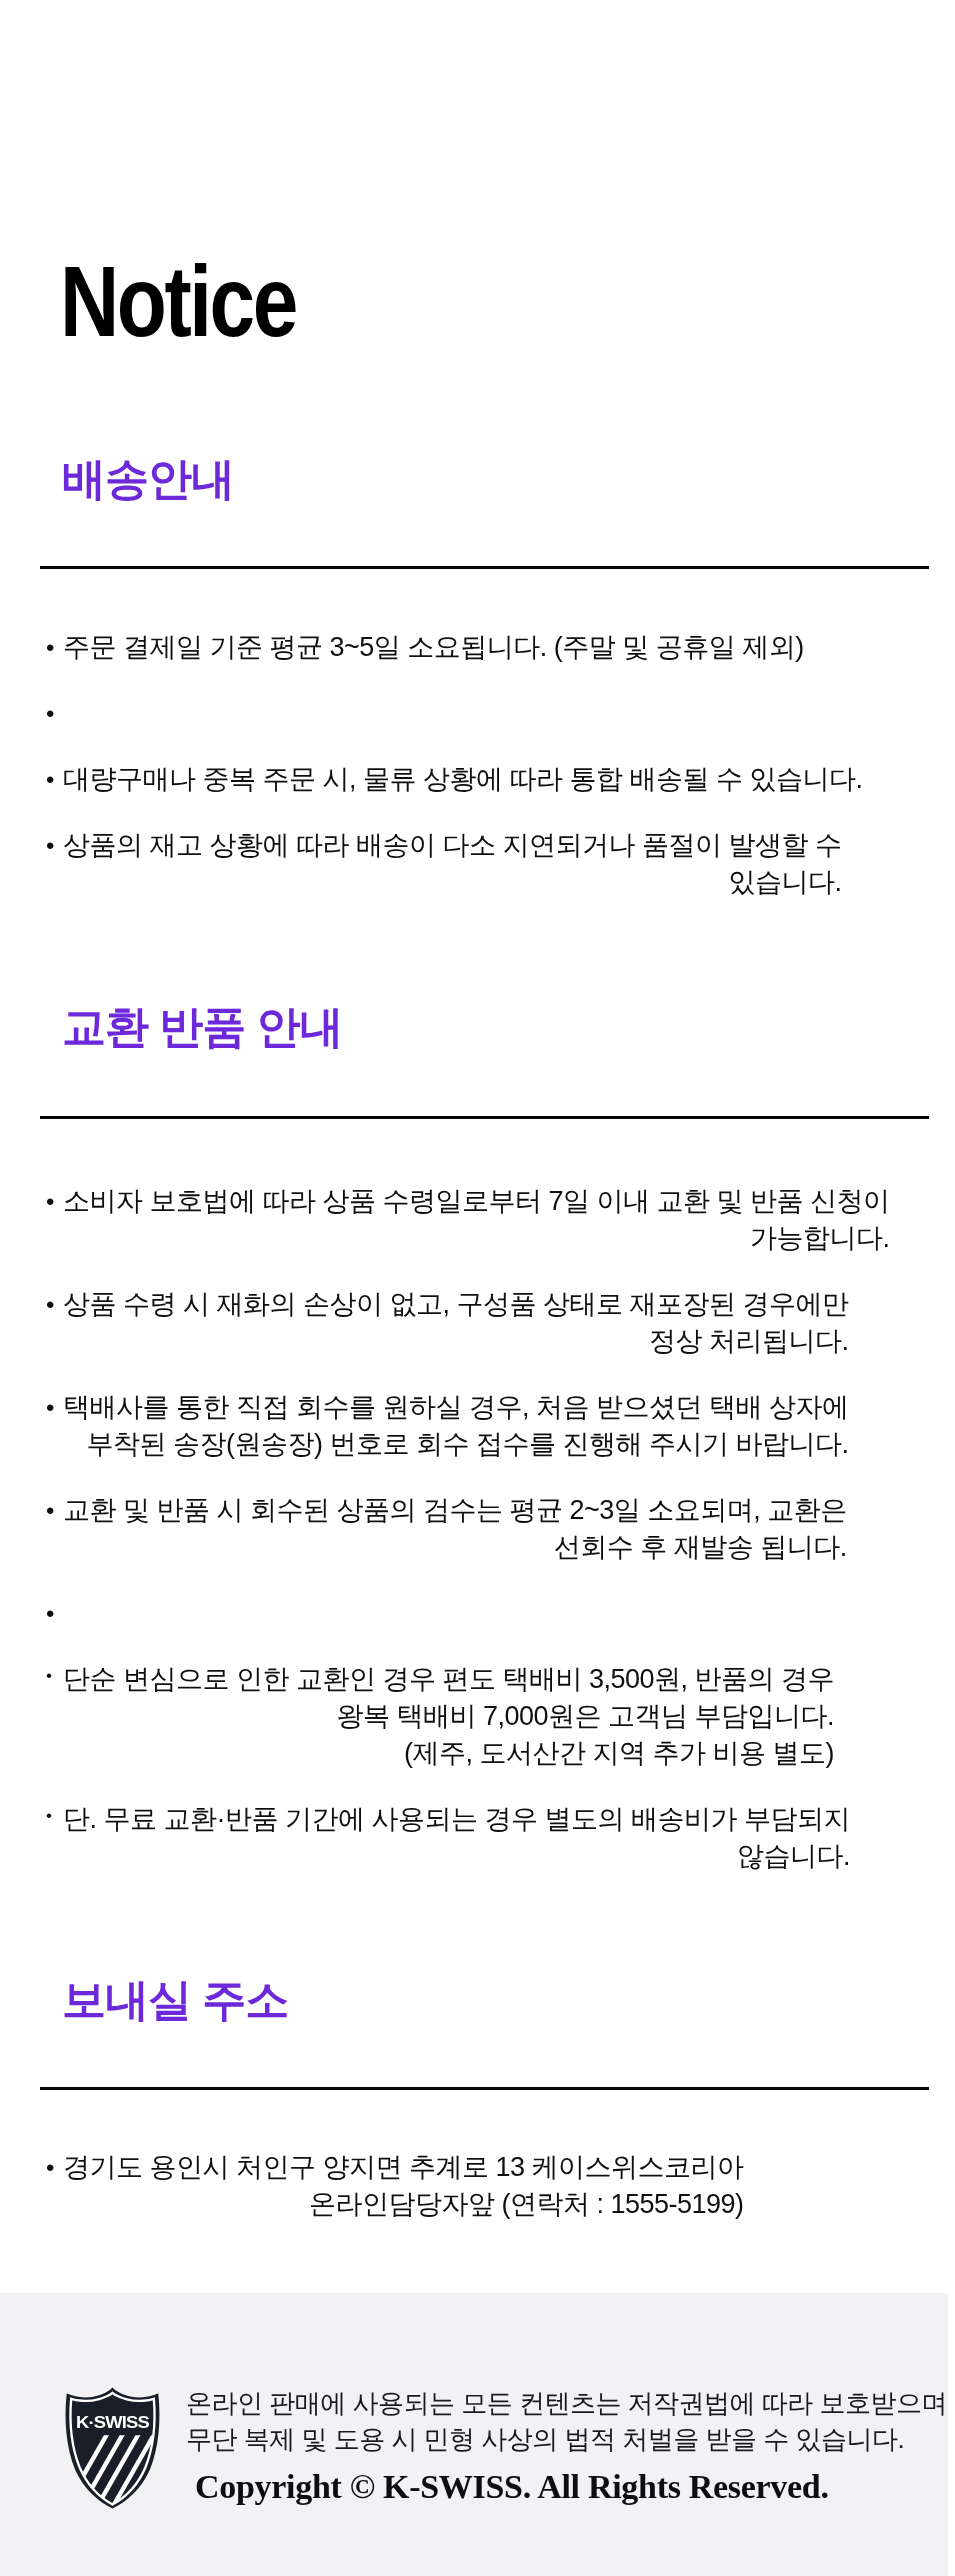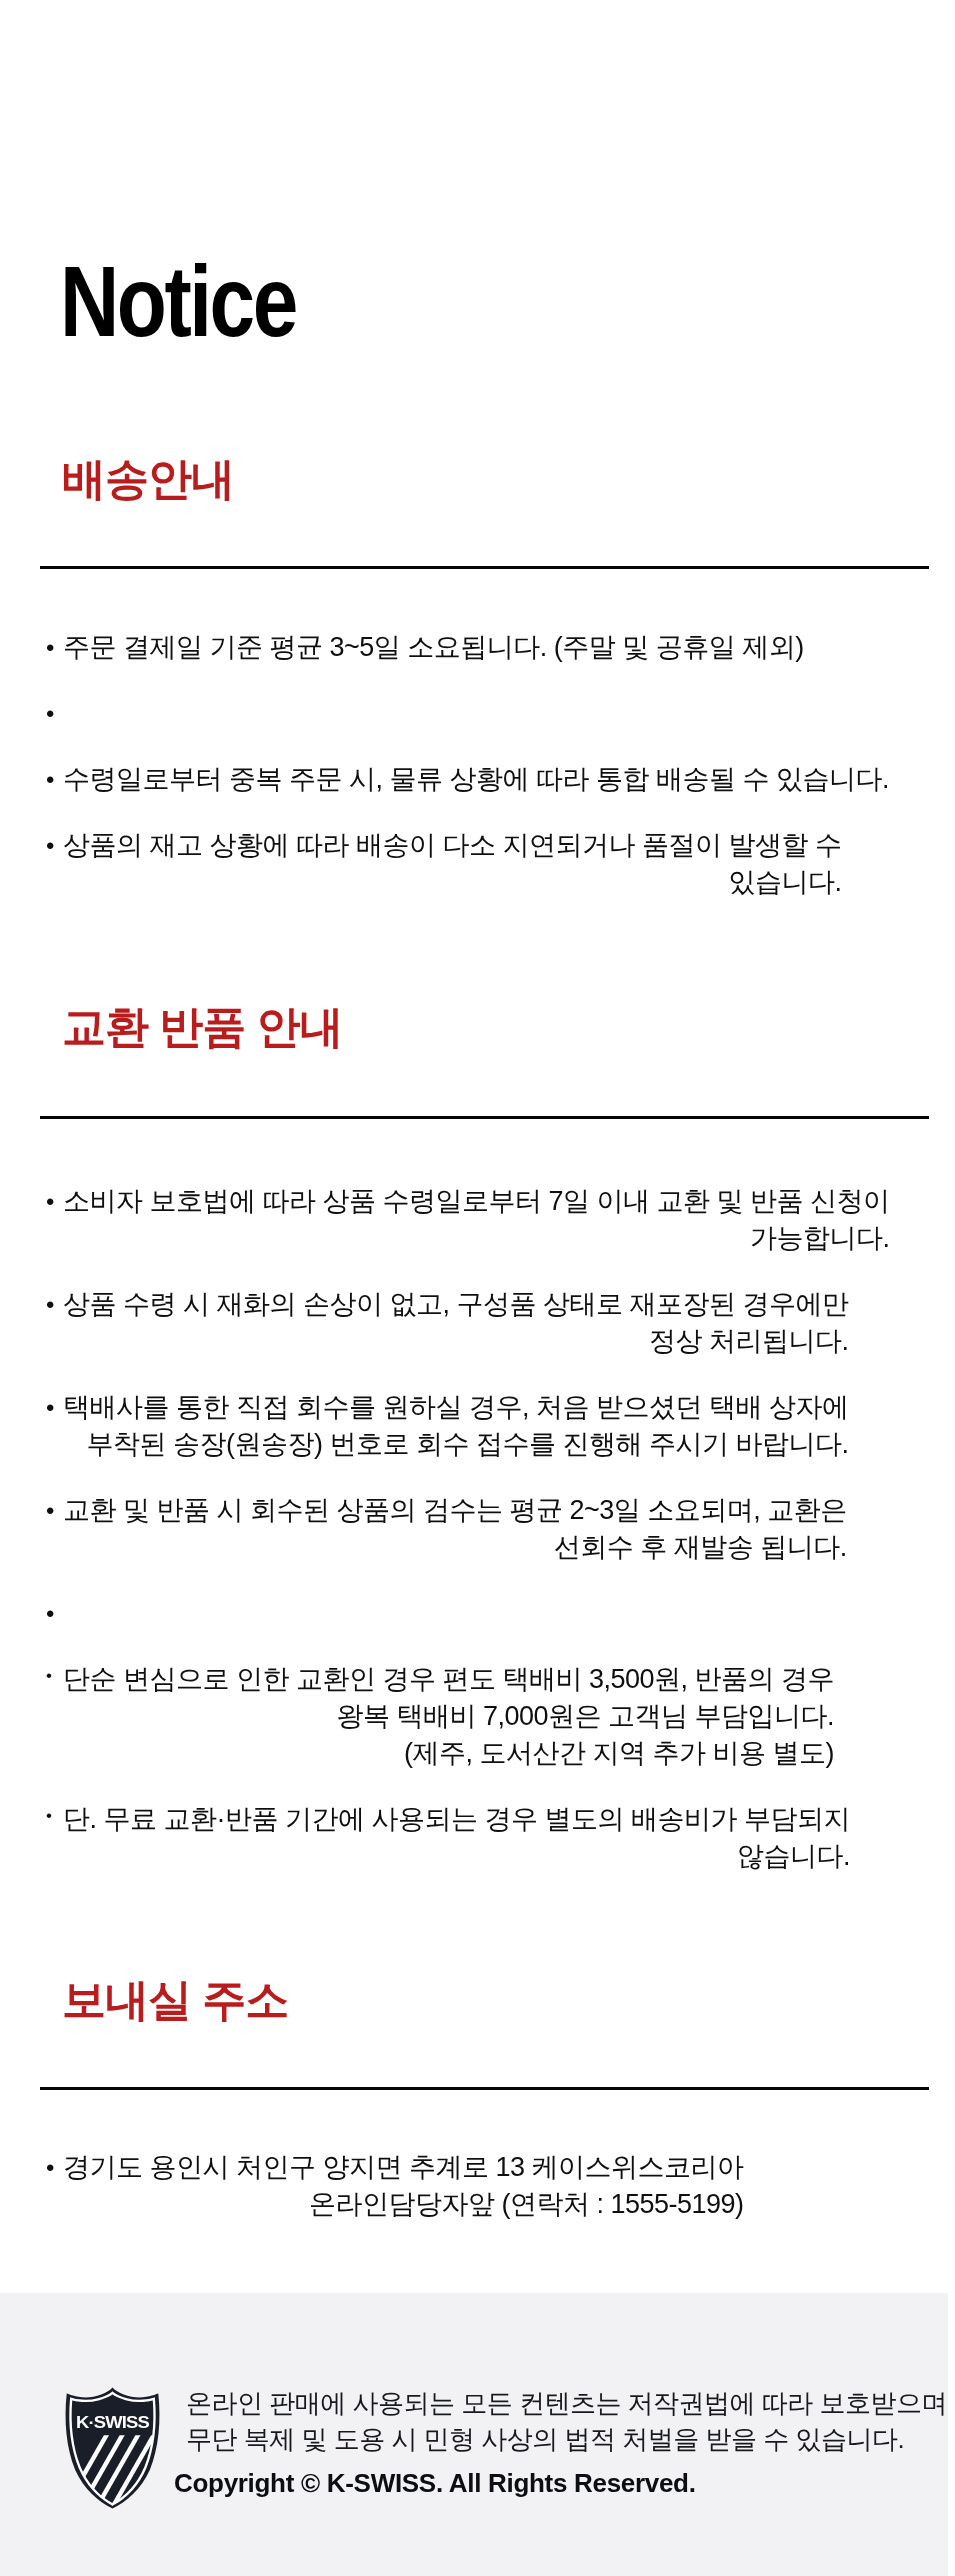--- a/index.html
+++ b/index.html
@@ -17,21 +17,21 @@
     font-size:100px; font-weight:700; line-height:1;
     letter-spacing:-3px; color:#000;
     transform:scaleX(.82); transform-origin:0 50%;
     white-space:nowrap;
   }
 
   
   .sec h2 {
     position:absolute; left:62px; margin:0;
     font-size:44px; font-weight:700; letter-spacing:-1px;
-    line-height:1.2; color:#b91c1c; white-space:nowrap;
+    line-height:1.2; color:#6d28d9; white-space:nowrap;
   }
   .rule {
     position:absolute; left:40px; width:889px; height:3px;
     background:var(--divider, #000);
   }
 
   
   .blist {
     position:absolute; left:40px; width:881px;
     margin:0; padding:0; list-style:none;
@@ -63,23 +63,24 @@
     position:absolute; left:0; top:2293px; width:956px; height:283px;
     background:var(--footer-bg, #f2f2f4);
   }
   .logo { position:absolute; left:63px; top:92px; }
   .fnotice {
     position:absolute; left:186px; top:92px;
     font-size:26px; line-height:36px; white-space:pre-line;
     letter-spacing:-0.5px; color:#17191f;
   }
   .fcopy {
-    position:absolute; left:174px; top:175px;
-    font-size:26px; font-weight:600; letter-spacing:-0.3px; color:#0c0e13;
+    position:absolute; left:195px; top:175px;
+    font-size:34px; font-weight:600; letter-spacing:-0.3px; color:#0c0e13;
     white-space:nowrap;
+    font-family:Liberation Serif, serif;
   }
 </style>
 </head>
 <body>
 
 <div class="page">
 
   <h1 class="title">Notice</h1>
 
   <section class="sec sec1">
@@ -88,21 +89,21 @@
     <ul class="blist">
         <li>
           <span class="mk">•</span>
           <span class="tx">주문 결제일 기준 평균 3~5일 소요됩니다. (주말 및 공휴일 제외)</span>
         </li>
         <li>
           <span class="mk">•</span>
         </li>
         <li>
           <span class="mk">•</span>
-          <span class="tx">수령일로부터 중복 주문 시, 물류 상황에 따라 통합 배송될 수 있습니다.</span>
+          <span class="tx">대량구매나 중복 주문 시, 물류 상황에 따라 통합 배송될 수 있습니다.</span>
         </li>
         <li>
           <span class="mk">•</span>
           <span class="tx">상품의 재고 상황에 따라 배송이 다소 지연되거나 품절이 발생할 수
 있습니다.</span>
         </li>
       </ul>
   </section>
 
   <section class="sec sec2">

